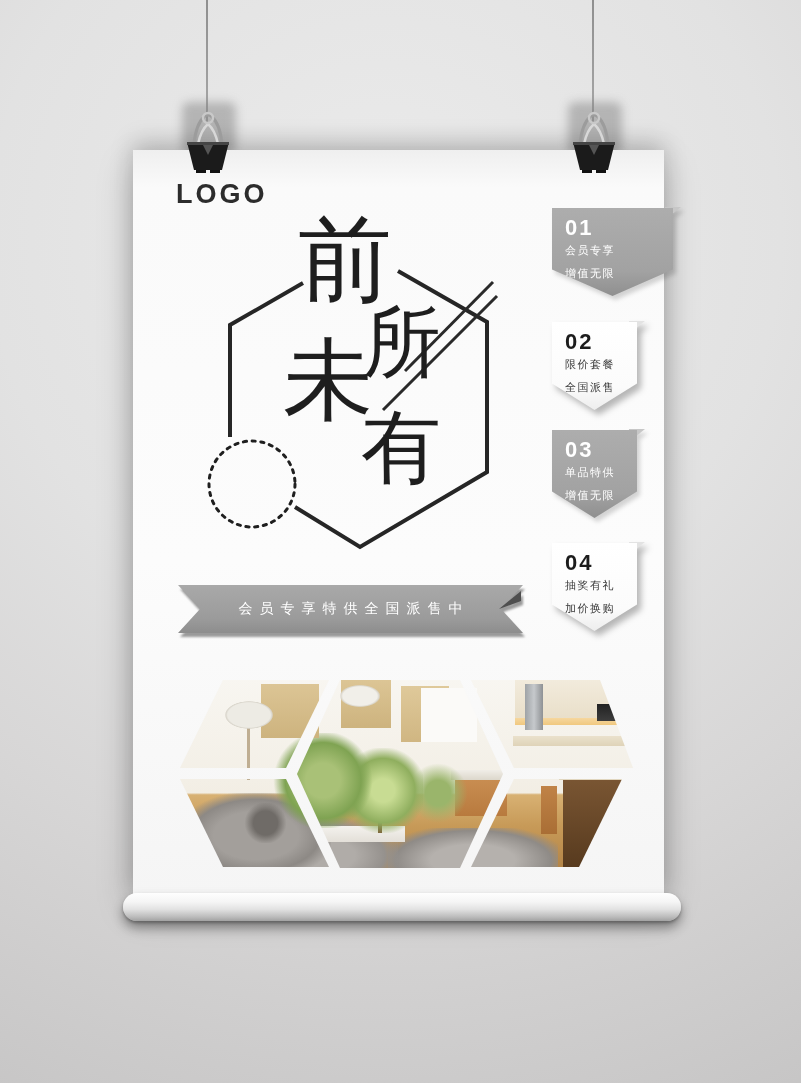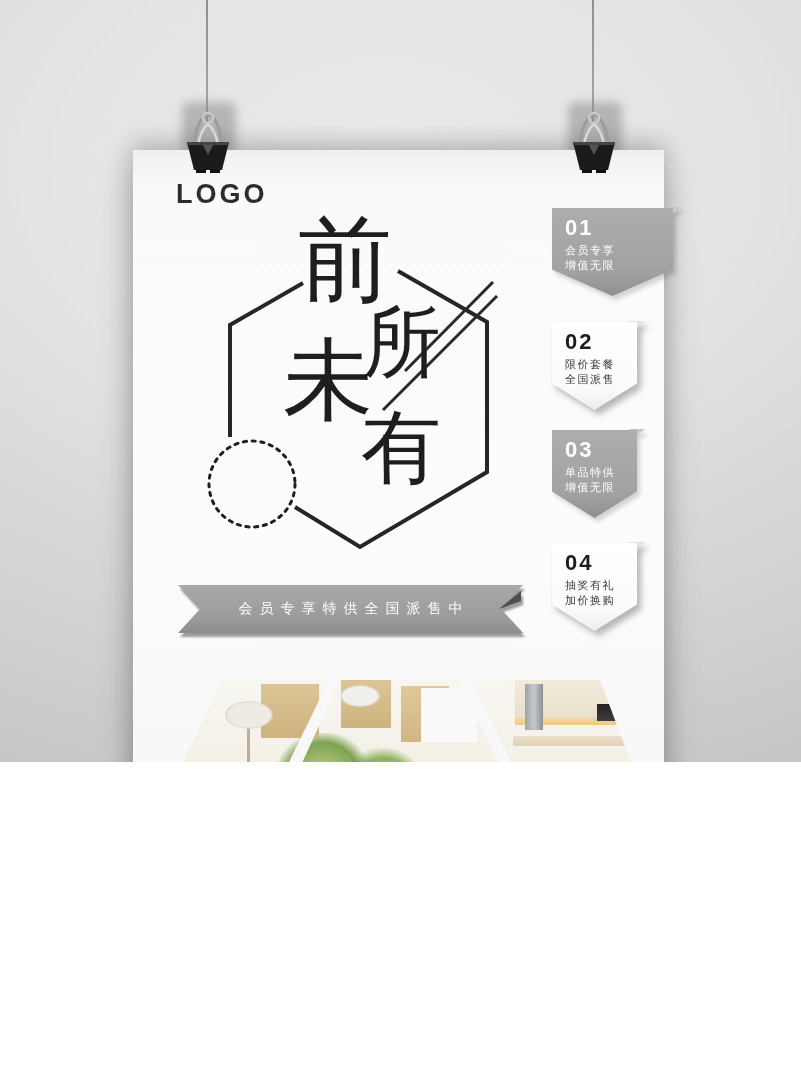--- a/index.html
+++ b/index.html
@@ -1,17 +1,17 @@
 <!DOCTYPE html>
 <html><head>
 <meta charset="utf-8">
 <style>
   html,body{margin:0;padding:0;}
   .stage{
-    position:relative;width:801px;height:762px;overflow:hidden;
+    position:relative;width:801px;height:1083px;overflow:hidden;
     background:radial-gradient(130% 95% at 48% 22%, #ebebeb 0%, #e2e2e2 38%, #d7d6d6 62%, #c2c1c1 100%);
     font-family:"Liberation Sans", sans-serif;
   }
   
   .string{position:absolute;top:0;width:2px;background:linear-gradient(180deg,#8f8f8f,#a8a8a8);}
   .string.s1{left:206px;height:122px;}
   .string.s2{left:592px;height:122px;}
   
   .clip-shadow{position:absolute;width:54px;height:52px;background:rgba(120,120,120,.45);
     border-radius:8px;filter:blur(5px);}
@@ -30,21 +30,21 @@
   .title-art text{font-family:"Liberation Serif","DejaVu Serif",serif;fill:#1e1e1e;}
   
   .badge{position:absolute;left:419px;width:85px;height:88px;}
   .badge .fold{position:absolute;top:-1px;right:-8px;width:16px;height:13px;
     clip-path:polygon(0 0,100% 0,0 100%);}
   .badge .body{position:absolute;inset:0;
     clip-path:polygon(0 0,100% 0,100% 70%,50% 100%,0 70%);
     padding:8px 0 0 13px;box-sizing:border-box;}
   .badge .num{font-size:22px;font-weight:700;letter-spacing:2px;line-height:1.1;}
   .badge .ln{font-size:11px;letter-spacing:1.5px;line-height:1.38;margin-top:3px;}
-  .badge .ln + .ln{margin-top:0;}
+  .badge .ln + .ln{margin-top:8px;}
   .badge.gray{filter:drop-shadow(3px 4px 2px rgba(0,0,0,.16));}
   .badge.gray .body{background:linear-gradient(180deg,#adadad 0%,#a2a2a2 72%,#8f8f8f 100%);color:#fff;}
   .badge.gray .fold{background:#c7c7c7;}
   .badge.white{filter:drop-shadow(4px 5px 3px rgba(0,0,0,.28));}
   .badge.white .body{background:linear-gradient(180deg,#ffffff 0%,#fbfbfb 75%,#ededed 100%);color:#1d1d1d;}
   .badge.white .fold{background:#e3e3e3;}
   .badge.white .ln{color:#3a3a3a;}
   .badge.b1{top:58px;padding-left:36px;} .badge.b2{top:172px;} .badge.b3{top:280px;} .badge.b4{top:393px;}
   
   .ribbon{position:absolute;left:45px;top:435px;width:345px;height:48px;

